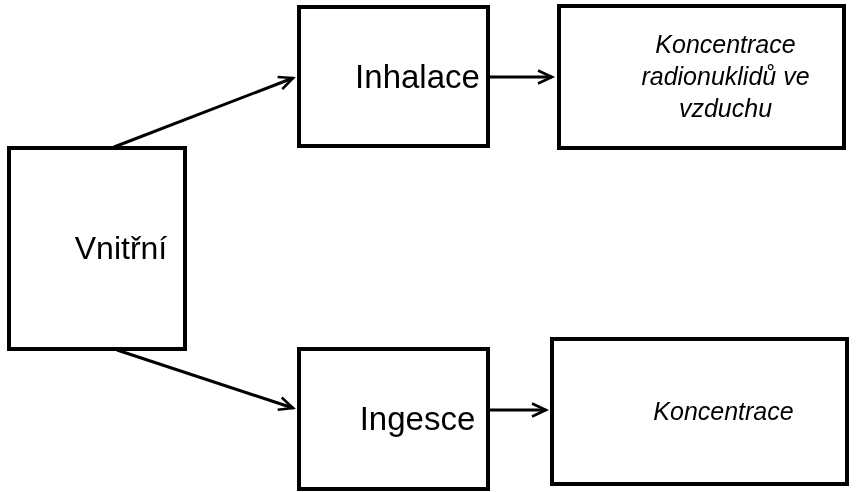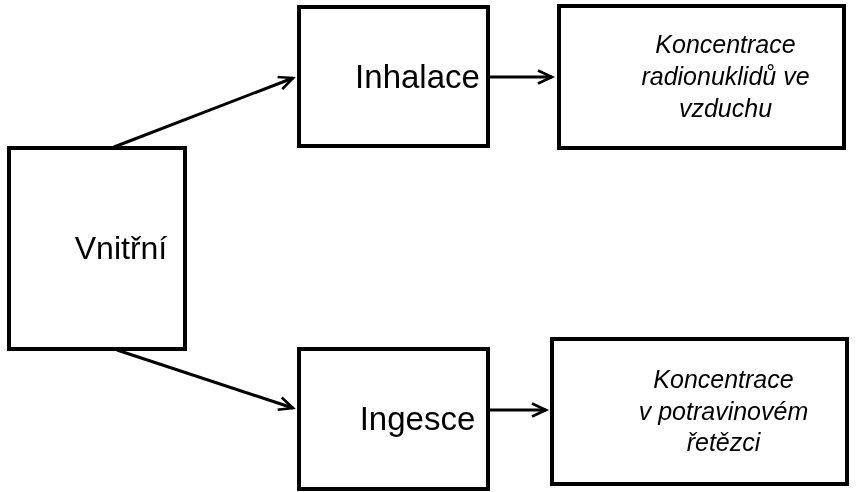--- a/index.html
+++ b/index.html
@@ -104,17 +104,16 @@
 
   <div class="node node--ingesce">
     <div>
       <span class="line">Ingesce</span>
     </div>
   </div>
 
   <div class="node node--konc-potraviny">
     <div>
       <span class="line">Koncentrace</span>
-      <span class="line">v potravinovém řetězci</span>
     </div>
   </div>
 
 </div>
 
 </body></html>

